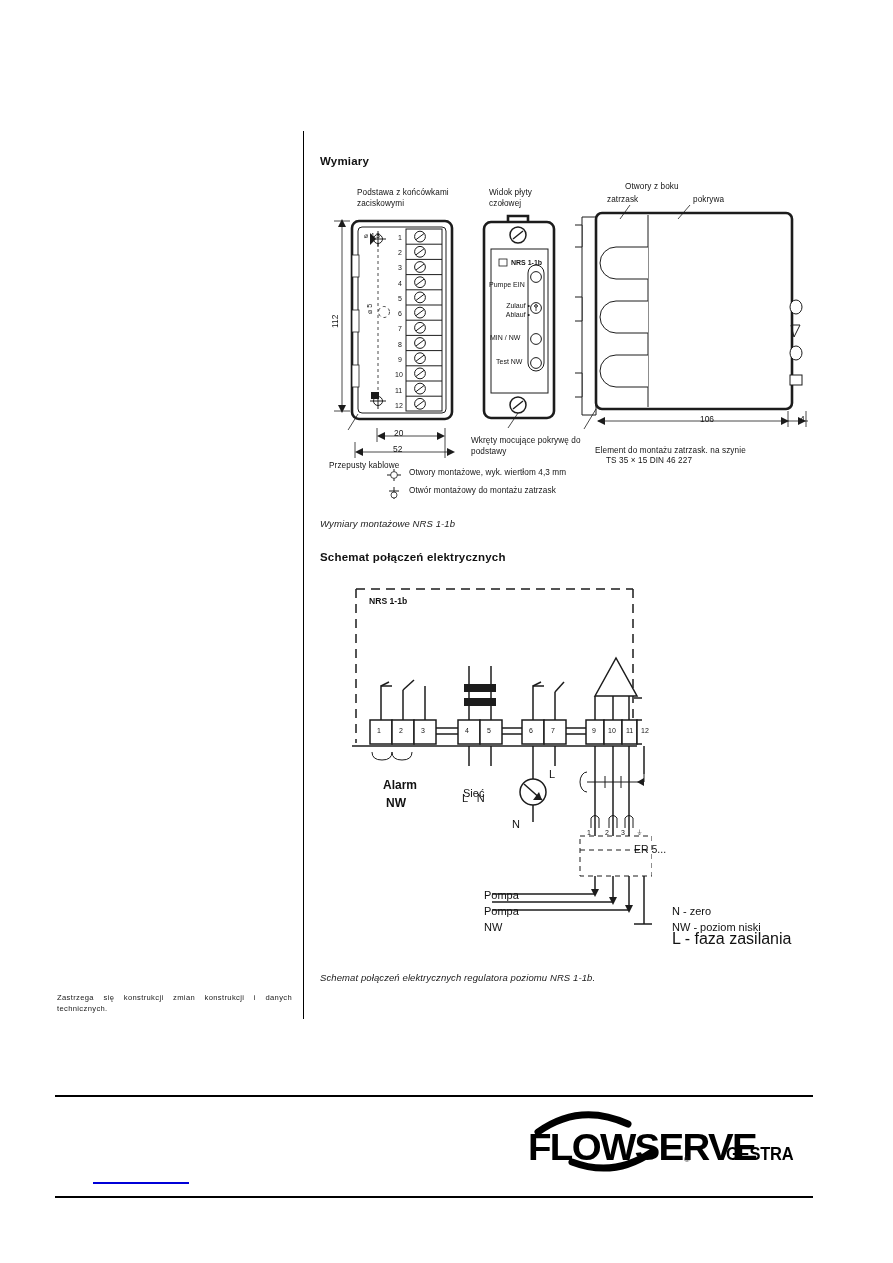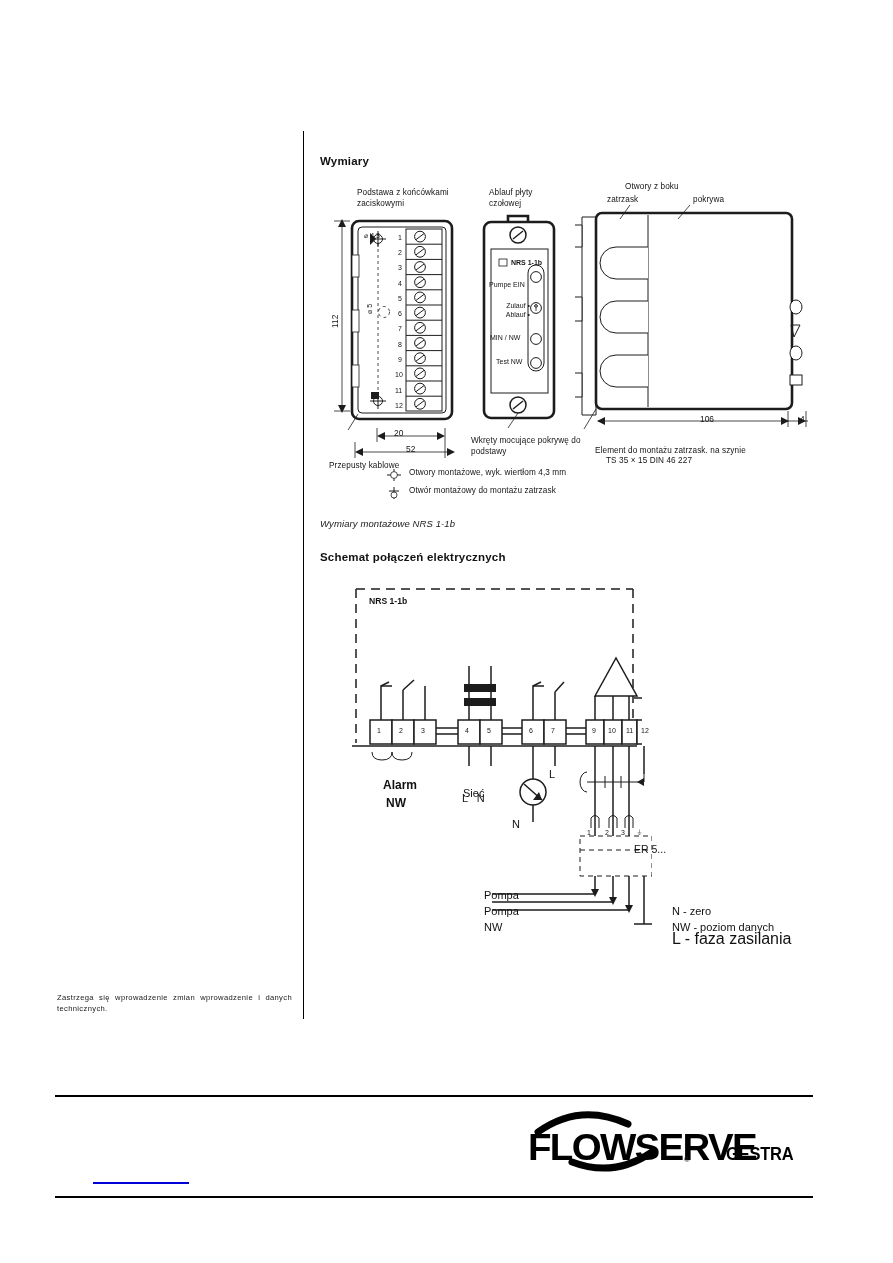--- a/index.html
+++ b/index.html
@@ -69,26 +69,26 @@
   #reg-mark{font-size:8px;font-weight:bold;}
 </style>
 </head>
 <body>
 
 <div class="abs" id="page-divider"></div>
 <div class="abs" id="footer-rule-top"></div>
 <div class="abs" id="footer-rule-bottom"></div>
 <div class="abs" id="footer-link"></div>
 
-<div class="abs nosel" id="disclaimer">Zastrzega się wprowadzenie zmian wprowadzenie i danych technicznych.</div>
+<div class="abs nosel" id="disclaimer">Zastrzega się konstrukcji zmian konstrukcji i danych technicznych.</div>
 
 <div class="abs nosel h-sec" id="title-wymiary">Wymiary</div>
 
 <div class="abs nosel dt" style="left:357px;top:188px;width:130px;">Podstawa z końcówkami zaciskowymi</div>
-<div class="abs nosel dt" style="left:489px;top:188px;width:60px;">Ablauf płyty czołowej</div>
+<div class="abs nosel dt" style="left:489px;top:188px;width:60px;">Widok płyty czołowej</div>
 <div class="abs nosel dt" style="left:625px;top:182px;width:90px;">Otwory z boku</div>
 <div class="abs nosel dt" style="left:607px;top:195px;">zatrzask</div>
 <div class="abs nosel dt" style="left:673px;top:195px;padding-left:20px;">pokrywa</div>
 
 <svg class="abs" style="left:330px;top:215px;" width="140" height="215">
 
   <rect x="22" y="6" width="100" height="198" rx="7" class="ln thk fillw"></rect>
 
   <rect x="28" y="12" width="88" height="186" rx="4" class="ln thn fillw"></rect>
 
@@ -191,21 +191,21 @@
   <path d="M 33 4 L 25 8 L 33 12 Z" fill="#1c1c1c"></path>
   <path d="M 85 4 L 93 8 L 85 12 Z" fill="#1c1c1c"></path>
   <line x1="6" y1="24" x2="100" y2="24" class="ln vthn"></line>
   <path d="M 11 20 L 3 24 L 11 28 Z" fill="#1c1c1c"></path>
   <path d="M 95 20 L 103 24 L 95 28 Z" fill="#1c1c1c"></path>
   <line x1="25" y1="0" x2="25" y2="14" class="ln vthn"></line>
   <line x1="93" y1="0" x2="93" y2="30" class="ln vthn"></line>
   <line x1="3" y1="14" x2="3" y2="30" class="ln vthn"></line>
 </svg>
 <div class="abs nosel dim" style="left:394px;top:428px;">20</div>
-<div class="abs nosel dim" style="left:406px;top:444px;">52</div>
+<div class="abs nosel dim" style="left:393px;top:444px;">52</div>
 
 <div class="abs nosel dt" style="left:329px;top:461px;">Przepusty kablowe</div>
 
 <svg class="abs" style="left:478px;top:213px;" width="86" height="215">
 
   <path d="M 30 9 L 30 3 L 50 3 L 50 9" class="ln thk fillw"></path>
 
   <rect x="6" y="9" width="70" height="196" rx="7" class="ln thk fillw"></rect>
 
   <g class="ln med">
@@ -440,23 +440,24 @@
 <div class="abs nosel dt-s" style="left:621px;top:828px;">3</div>
 <div class="abs nosel dt-s" style="left:637px;top:828px;">⏚</div>
 <div class="abs nosel" style="left:594px;top:843px;font-size:10.5px;color:#111;margin-left:40px;">ER 5...</div>
 
 <div class="abs nosel" style="left:484px;top:889px;font-size:11px;color:#111;">Pompa</div>
 <div class="abs nosel" style="left:484px;top:905px;font-size:11px;color:#111;">Pompa</div>
 <div class="abs nosel" style="left:484px;top:921px;font-size:11px;color:#111;">NW</div>
 
 <div class="abs nosel" style="left:672px;top:930px;font-size:16px;color:#111;">L - faza zasilania</div>
 <div class="abs nosel" style="left:672px;top:905px;font-size:11px;color:#111;">N - zero</div>
-<div class="abs nosel" style="left:672px;top:921px;font-size:11px;color:#111;">NW - poziom danych</div>
+<div class="abs nosel" style="left:672px;top:921px;font-size:11px;color:#111;">NW - poziom niski</div>
 
 <div class="abs nosel cap-it" id="cap-schemat">
+  <div>Schemat połączeń elektrycznych regulatora poziomu NRS 1-1b.</div>
 </div>
 
 <div class="abs" id="logo-block">
   <svg class="abs" style="left:-8px;top:-6px;" width="200" height="66">
     <path d="M 18 26 q 42 -30 90 -8" stroke="#000" stroke-width="7" fill="none" stroke-linecap="round"></path>
     <path d="M 52 56 q 42 16 80 -10" stroke="#000" stroke-width="7" fill="none" stroke-linecap="round"></path>
   </svg>
   <div class="abs nosel" id="flowserve-word" style="left:0px;top:17px;">FLOWSERVE</div>
   <div class="abs nosel" id="reg-mark" style="left:156px;top:43px;">®</div>
   <div class="abs nosel" id="gestra-word" style="left:198px;top:32px;">GESTRA</div>

